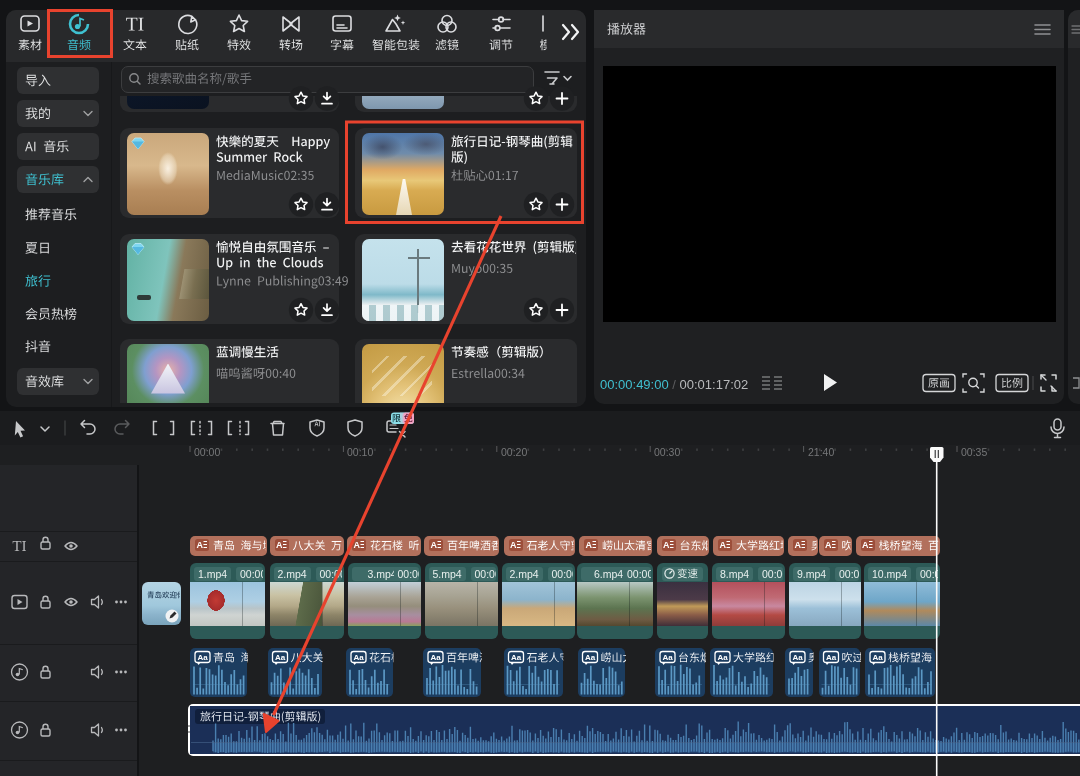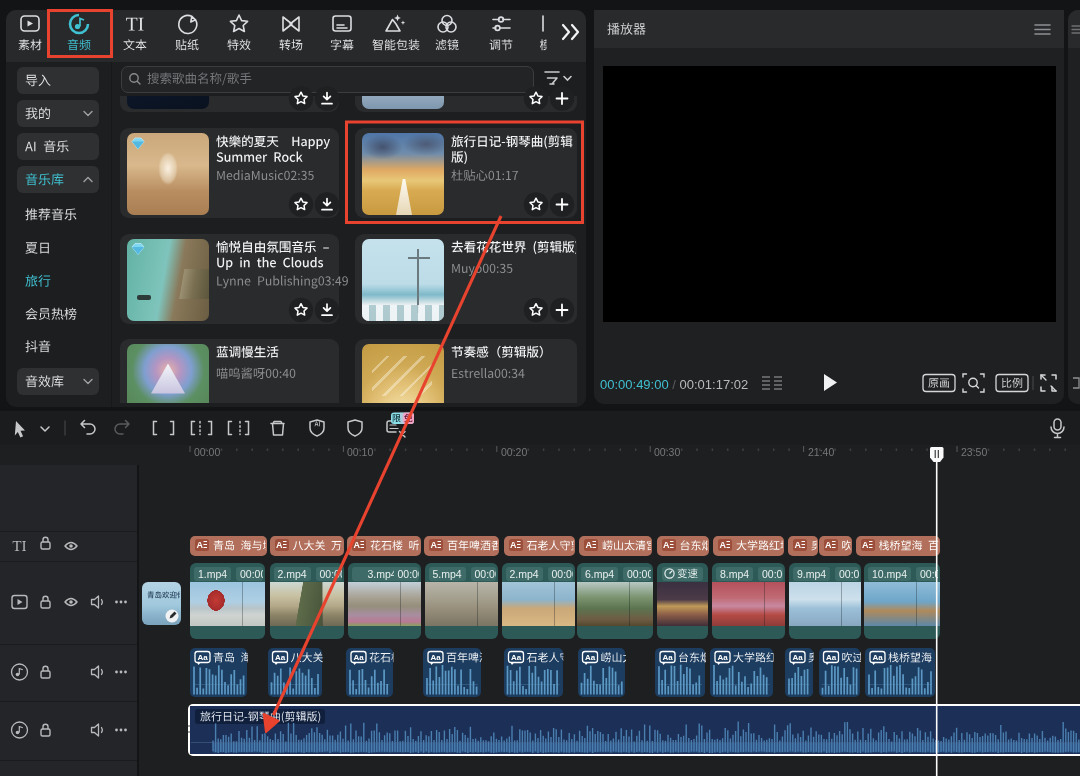--- a/index.html
+++ b/index.html
@@ -65,21 +65,21 @@
     <div style="position:absolute;left:0;top:561px;width:137px;height:1px;background:#1a1b1d;"></div>
     <div style="position:absolute;left:0;top:643.5px;width:137px;height:1px;background:#1a1b1d;"></div>
     <div style="position:absolute;left:0;top:701px;width:137px;height:1px;background:#1a1b1d;"></div>
     <div style="position:absolute;left:0;top:759.5px;width:137px;height:1px;background:#1a1b1d;"></div>
     <div style="position:absolute;left:0;top:444px;width:1080px;height:14px;font:10.5px 'Liberation Sans',sans-serif;color:#767779;">
       <span style="position:absolute;left:194px;top:2px;">00:00</span>
       <span style="position:absolute;left:347px;top:2px;">00:10</span>
       <span style="position:absolute;left:501px;top:2px;">00:20</span>
       <span style="position:absolute;left:654px;top:2px;">00:30</span>
       <span style="position:absolute;left:808px;top:2px;">21:40</span>
-      <span style="position:absolute;left:961px;top:2px;">23:50</span>
+      <span style="position:absolute;left:961px;top:2px;">00:35</span>
     </div>
     <div style="position:absolute;left:190px;top:535.5px;width:76.5px;height:20px;background:#b2705c;border-radius:5px;overflow:hidden;"></div>
     <div style="position:absolute;left:195px;top:538.5px;width:14px;height:12px;background:#9c4e3a;border-radius:2.5px;"></div>
     <div style="position:absolute;left:269.5px;top:535.5px;width:74.5px;height:20px;background:#b2705c;border-radius:5px;overflow:hidden;"></div>
     <div style="position:absolute;left:274.5px;top:538.5px;width:14px;height:12px;background:#9c4e3a;border-radius:2.5px;"></div>
     <div style="position:absolute;left:347px;top:535.5px;width:74px;height:20px;background:#b2705c;border-radius:5px;overflow:hidden;"></div>
     <div style="position:absolute;left:352px;top:538.5px;width:14px;height:12px;background:#9c4e3a;border-radius:2.5px;"></div>
     <div style="position:absolute;left:424px;top:535.5px;width:74.5px;height:20px;background:#b2705c;border-radius:5px;overflow:hidden;"></div>
     <div style="position:absolute;left:429px;top:538.5px;width:14px;height:12px;background:#9c4e3a;border-radius:2.5px;"></div>
     <div style="position:absolute;left:503.5px;top:535.5px;width:71.0px;height:20px;background:#b2705c;border-radius:5px;overflow:hidden;"></div>
@@ -123,21 +123,21 @@
     <div style="position:absolute;left:501.5px;top:563px;width:73.5px;height:75.5px;background:#2d5a57;border-radius:6px;overflow:hidden;">
       <div style="position:absolute;left:0px;top:19px;width:52px;height:43.5px;background:linear-gradient(180deg,#a2c4d8 0%,#8cb4cc 40%,#caa878 60%,#d8b884 100%);"></div>
       <div style="position:absolute;left:52px;top:19px;width:21.5px;height:43.5px;background:linear-gradient(180deg,#a2c4d8 0%,#8cb4cc 40%,#caa878 60%,#d8b884 100%);border-left:1px solid rgba(10,20,20,.3);box-sizing:border-box;"></div>
     </div>
     <div style="position:absolute;left:505.5px;top:566.5px;width:37px;height:14px;background:#3e6b68;border-radius:3px;font:10.5px 'Liberation Sans',sans-serif;color:#e8f0ee;text-align:center;line-height:14px;">2.mp4</div>
     <div style="position:absolute;left:547.5px;top:566.5px;width:25.5px;height:14px;background:#3e6b68;border-radius:3px;overflow:hidden;font:10.5px 'Liberation Sans',sans-serif;color:#e8f0ee;padding-left:4px;line-height:14px;box-sizing:border-box;white-space:nowrap;">00:00:00</div>
     <div style="position:absolute;left:577px;top:563px;width:75.5px;height:75.5px;background:#2d5a57;border-radius:6px;overflow:hidden;">
       <div style="position:absolute;left:0px;top:19px;width:52px;height:43.5px;background:linear-gradient(180deg,#b8c8c4 0%,#7c9470 35%,#5c7450 60%,#6e5c44 85%,#54482f 100%);"></div>
       <div style="position:absolute;left:52px;top:19px;width:23.5px;height:43.5px;background:linear-gradient(180deg,#b8c8c4 0%,#7c9470 35%,#5c7450 60%,#6e5c44 85%,#54482f 100%);border-left:1px solid rgba(10,20,20,.3);box-sizing:border-box;"></div>
     </div>
-    <div style="position:absolute;left:581px;top:566.5px;width:37px;height:14px;background:#3e6b68;border-radius:3px;font:10.5px 'Liberation Sans',sans-serif;color:#e8f0ee;text-align:center;line-height:14px;">6.mp4</div>
+    <div style="position:absolute;left:581px;top:566.5px;width:37px;height:14px;background:#3e6b68;border-radius:3px;font:10.5px 'Liberation Sans',sans-serif;color:#e8f0ee;text-align:center;line-height:14px;padding-left:9px;">6.mp4</div>
     <div style="position:absolute;left:623px;top:566.5px;width:27.5px;height:14px;background:#3e6b68;border-radius:3px;overflow:hidden;font:10.5px 'Liberation Sans',sans-serif;color:#e8f0ee;padding-left:4px;line-height:14px;box-sizing:border-box;white-space:nowrap;">00:00:00</div>
     <div style="position:absolute;left:656.5px;top:563px;width:51.0px;height:75.5px;background:#2d5a57;border-radius:6px;overflow:hidden;">
       <div style="position:absolute;left:0px;top:19px;width:51.0px;height:43.5px;background:linear-gradient(180deg,#3a3040 0%,#4c3a48 40%,#c09a58 55%,#8a5c48 75%,#402e38 100%);"></div>
     </div>
     <div style="position:absolute;left:661.5px;top:566.5px;width:41.0px;height:14px;background:#3e6b68;border-radius:3px;overflow:hidden;"></div>
     <div style="position:absolute;left:712px;top:563px;width:73px;height:75.5px;background:#2d5a57;border-radius:6px;overflow:hidden;">
       <div style="position:absolute;left:0px;top:19px;width:52px;height:43.5px;background:linear-gradient(180deg,#b4505c 0%,#c06a74 35%,#c888a0 55%,#b44a44 75%,#8e3c3a 100%);"></div>
       <div style="position:absolute;left:52px;top:19px;width:21px;height:43.5px;background:linear-gradient(180deg,#b4505c 0%,#c06a74 35%,#c888a0 55%,#b44a44 75%,#8e3c3a 100%);border-left:1px solid rgba(10,20,20,.3);box-sizing:border-box;"></div>
     </div>
     <div style="position:absolute;left:716px;top:566.5px;width:37px;height:14px;background:#3e6b68;border-radius:3px;font:10.5px 'Liberation Sans',sans-serif;color:#e8f0ee;text-align:center;line-height:14px;">8.mp4</div>

